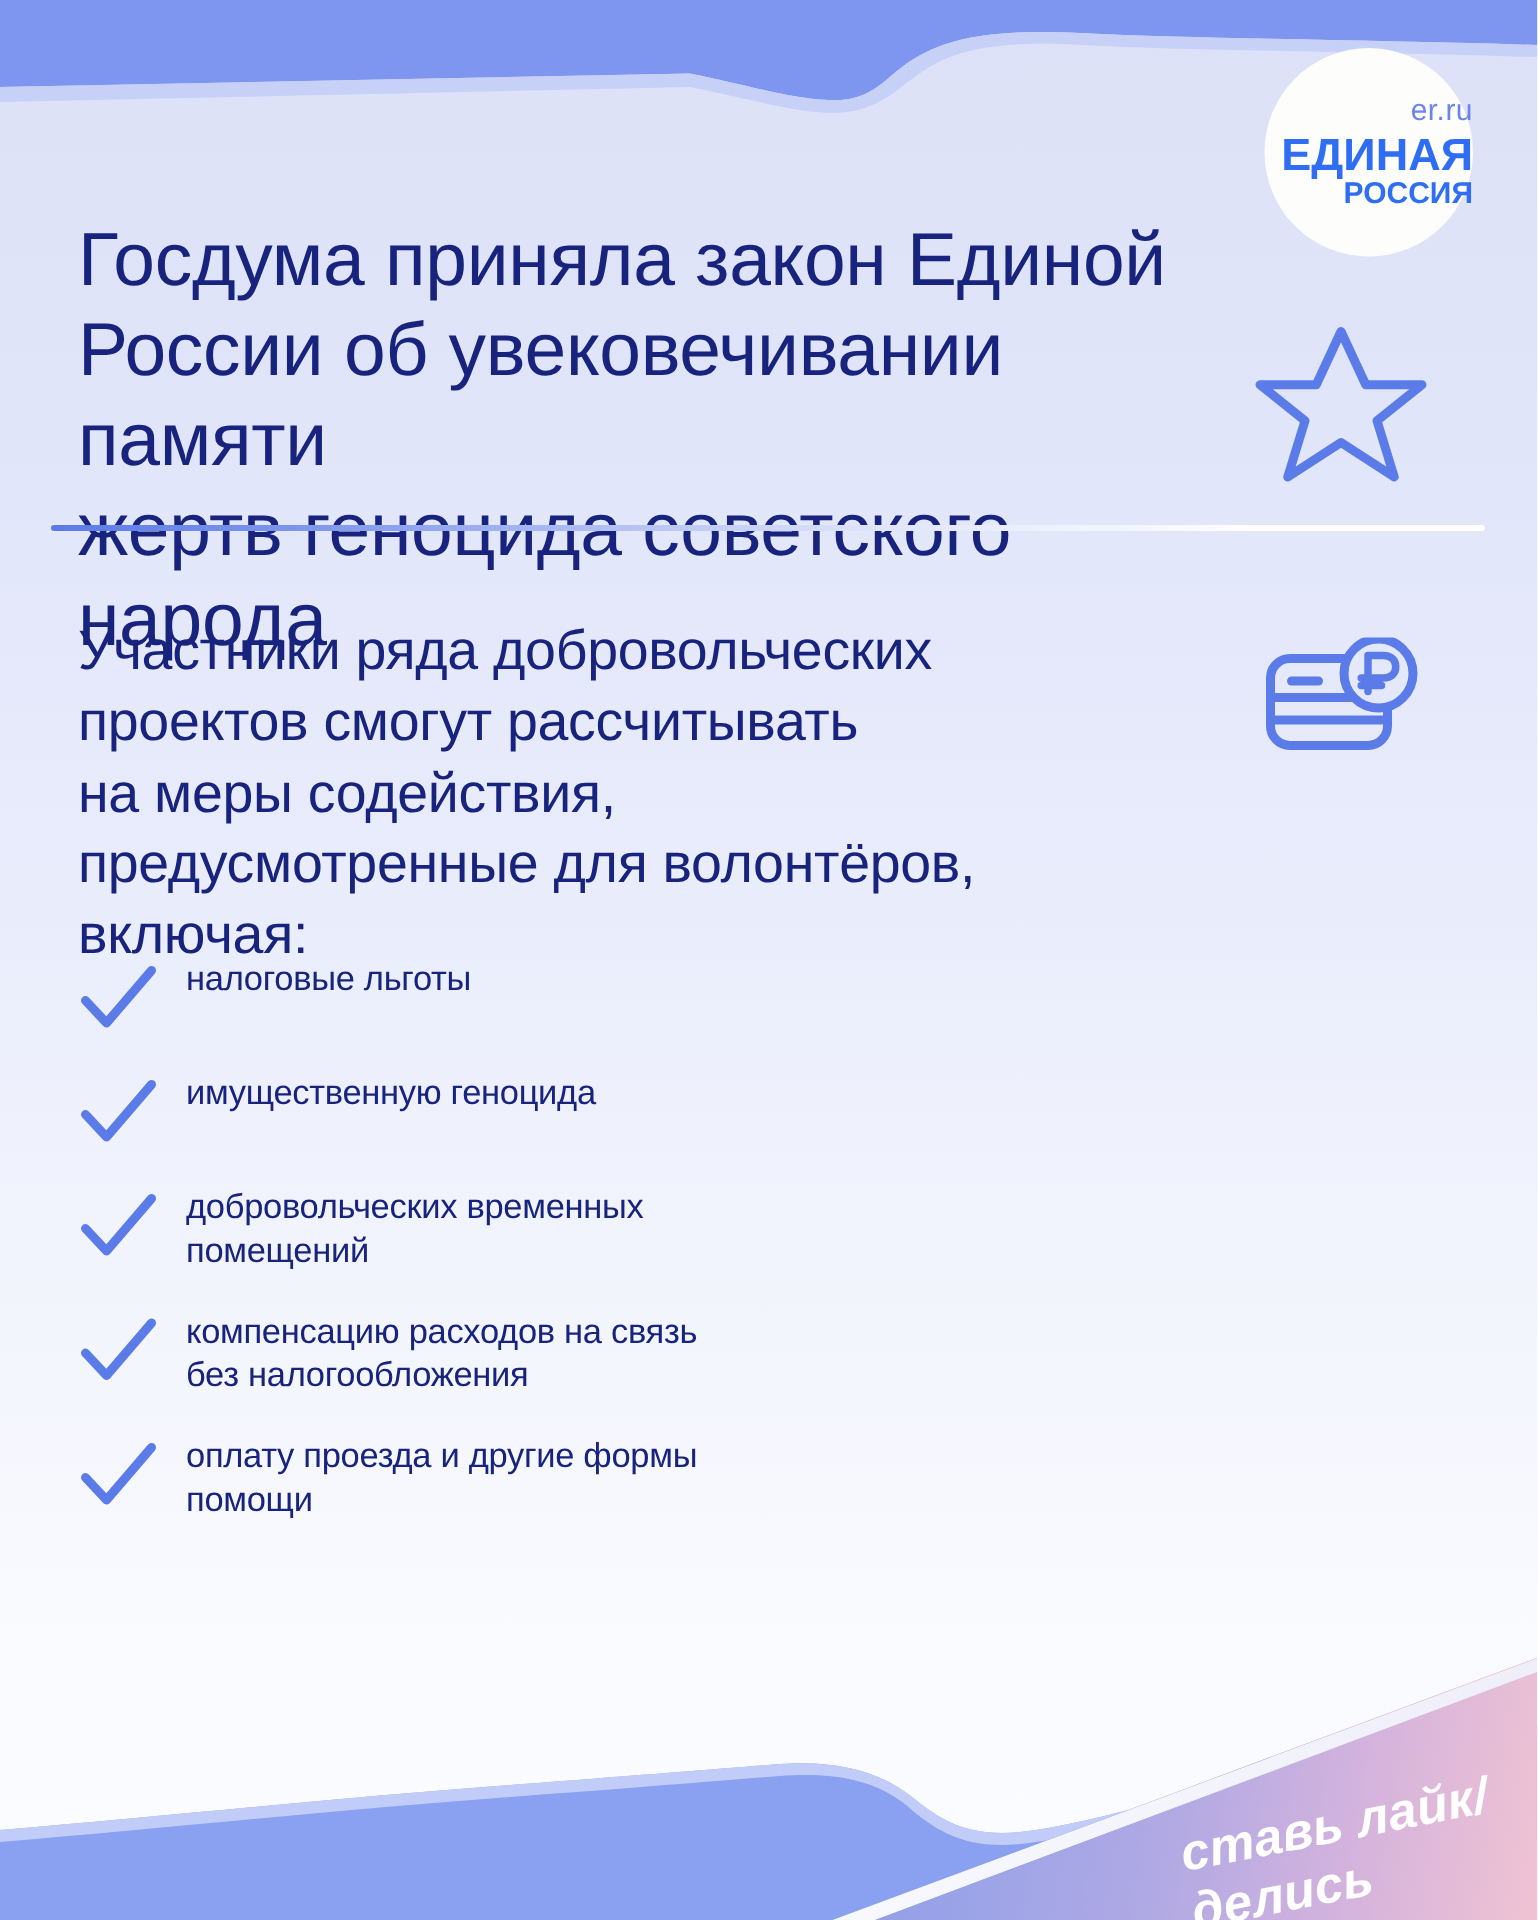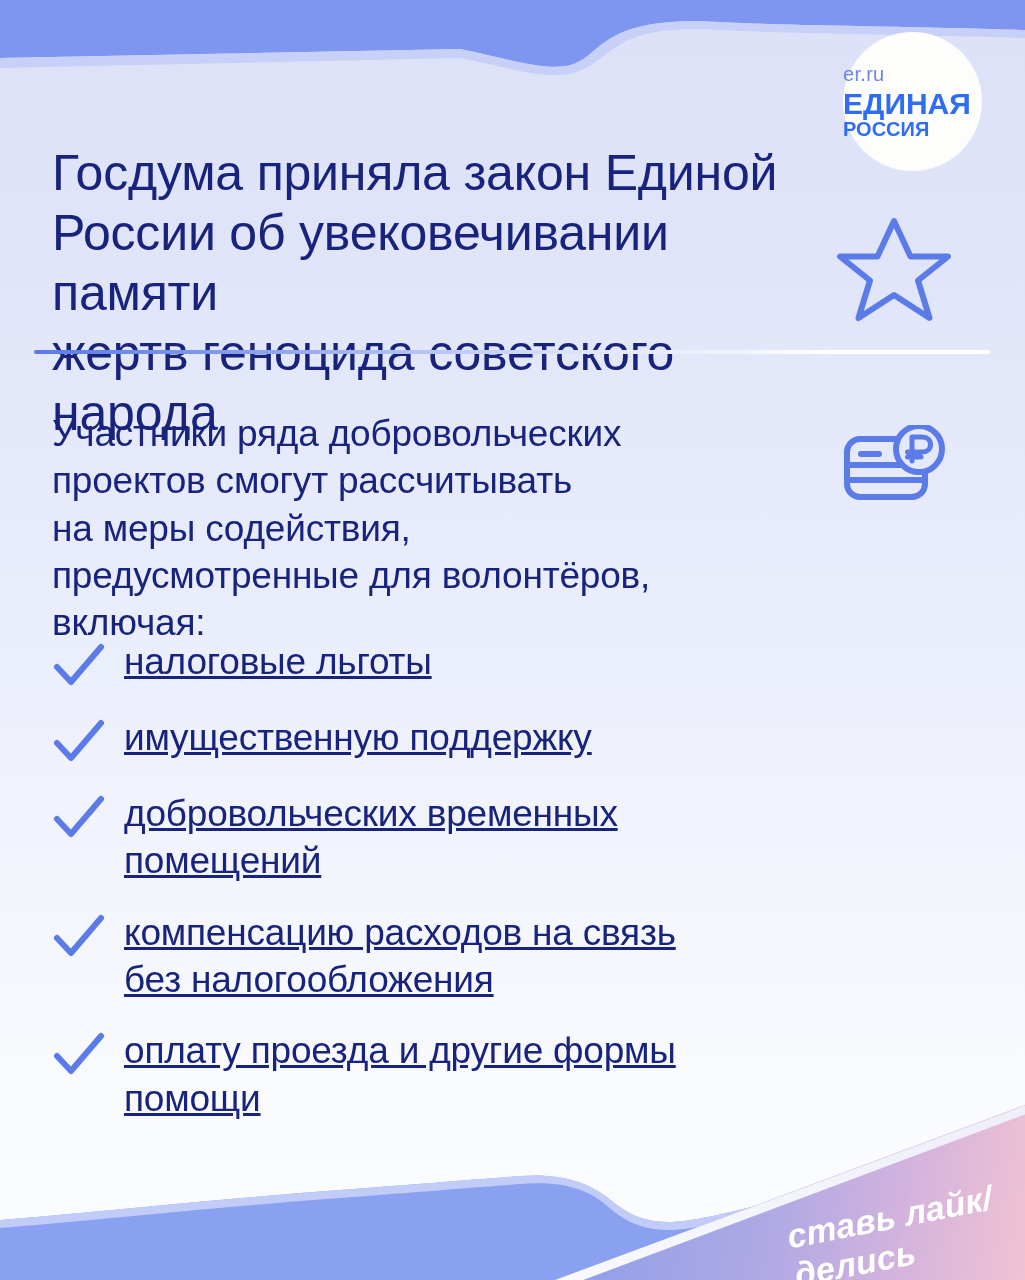--- a/index.html
+++ b/index.html
@@ -24,21 +24,21 @@
   .corner-gradient-edge{
     position:absolute;right:0;bottom:0;width:470px;height:178px;
     background:linear-gradient(100deg,#ffffff,#eef0fb);
     clip-path:polygon(0% 100%, 100% 2%, 100% 7%, 6% 100%);
     opacity:.95;
   }
 
   
   .logo{
     position:absolute;left:843px;top:32px;width:139px;height:139px;border-radius:50%;
-    background:#fdfdfb;display:flex;flex-direction:column;align-items:flex-start;justify-content:center;
+    background:#fdfdfb;display:flex;flex-direction:column;align-items:flex-end;justify-content:center;
     box-shadow:0 0 0 0 rgba(0,0,0,0);
   }
   .logo-url{font-size:20px;color:#6d84e8;letter-spacing:.3px;line-height:1;margin-bottom:5px;font-weight:400;}
   .logo-l1,.logo-l2{font-weight:800;color:#2f6ef2;letter-spacing:0px;line-height:1.02;font-size:30px;}
   .logo-l2{font-size:20px;}
 
   
   .heading{
     position:absolute;left:52px;top:143px;width:740px;
     font-size:50px;line-height:1.20;color:#17237c;font-weight:400;
@@ -61,22 +61,22 @@
   }
 
   .card-icon{position:absolute;left:843px;top:425px;width:106px;height:80px;}
 
   
   .checklist{position:absolute;left:52px;top:636px;width:800px;}
   .check-row{display:flex;align-items:flex-start;margin-bottom:22px;}
   .check-row:last-child{margin-bottom:16px;}
   .check-ico{flex:0 0 auto;width:54px;height:48px;margin-right:18px;margin-top:6px;}
   .check-text{
-    font-size:37px;line-height:1.28;color:#17237c;font-weight:400;
-    letter-spacing:-0.2px;white-space:pre-line;padding-top:2px;text-decoration:underline;
+    font-size:23px;line-height:1.28;color:#17237c;font-weight:400;
+    letter-spacing:-0.2px;white-space:pre-line;padding-top:2px;
   }
 
   
   .like-share{
     position:absolute;right:22px;bottom:24px;
     transform:rotate(-11deg);transform-origin:100% 100%;
     color:#ffffff;font-style:italic;font-weight:700;
     font-size:34px;line-height:1.16;text-align:left;white-space:pre-line;
     letter-spacing:.2px;
   }
@@ -149,21 +149,21 @@
       <svg class="check-ico" viewBox="0 0 54 48">
         <path d="M5,25 L19,40 L49,5" fill="none" stroke="#5b7ce8" stroke-width="6" stroke-linecap="round" stroke-linejoin="round"></path>
       </svg>
       <div class="check-text">налоговые льготы</div>
     </div>
 
     <div class="check-row">
       <svg class="check-ico" viewBox="0 0 54 48">
         <path d="M5,25 L19,40 L49,5" fill="none" stroke="#5b7ce8" stroke-width="6" stroke-linecap="round" stroke-linejoin="round"></path>
       </svg>
-      <div class="check-text">имущественную поддержку</div>
+      <div class="check-text">имущественную геноцида</div>
     </div>
 
     <div class="check-row">
       <svg class="check-ico" viewBox="0 0 54 48">
         <path d="M5,25 L19,40 L49,5" fill="none" stroke="#5b7ce8" stroke-width="6" stroke-linecap="round" stroke-linejoin="round"></path>
       </svg>
       <div class="check-text">добровольческих временных
 помещений</div>
     </div>
 

